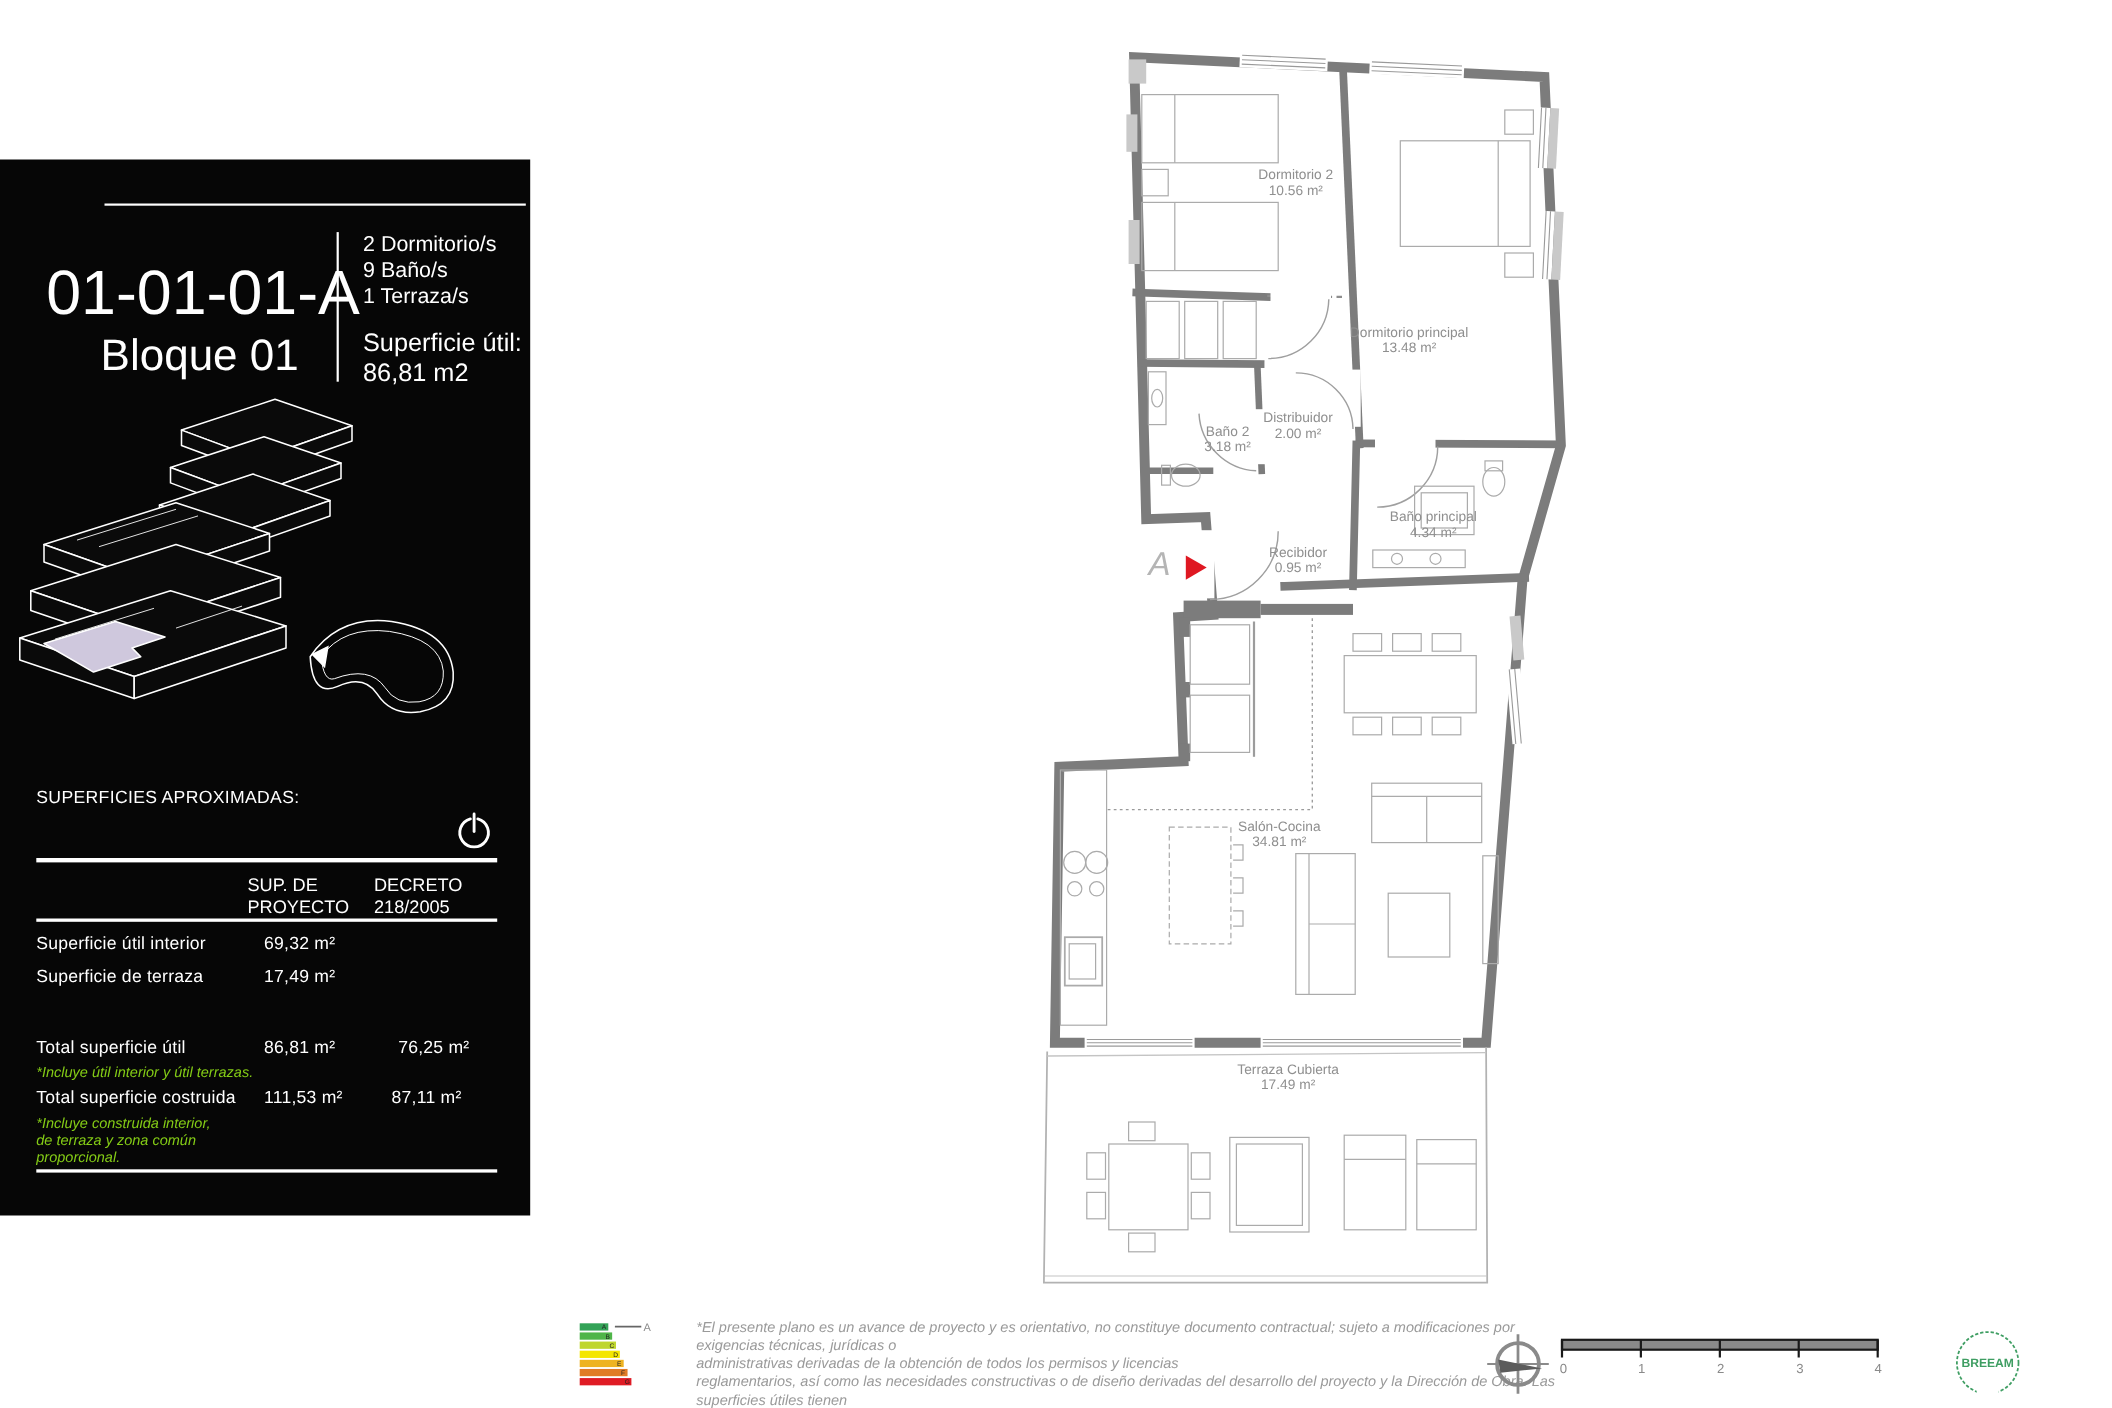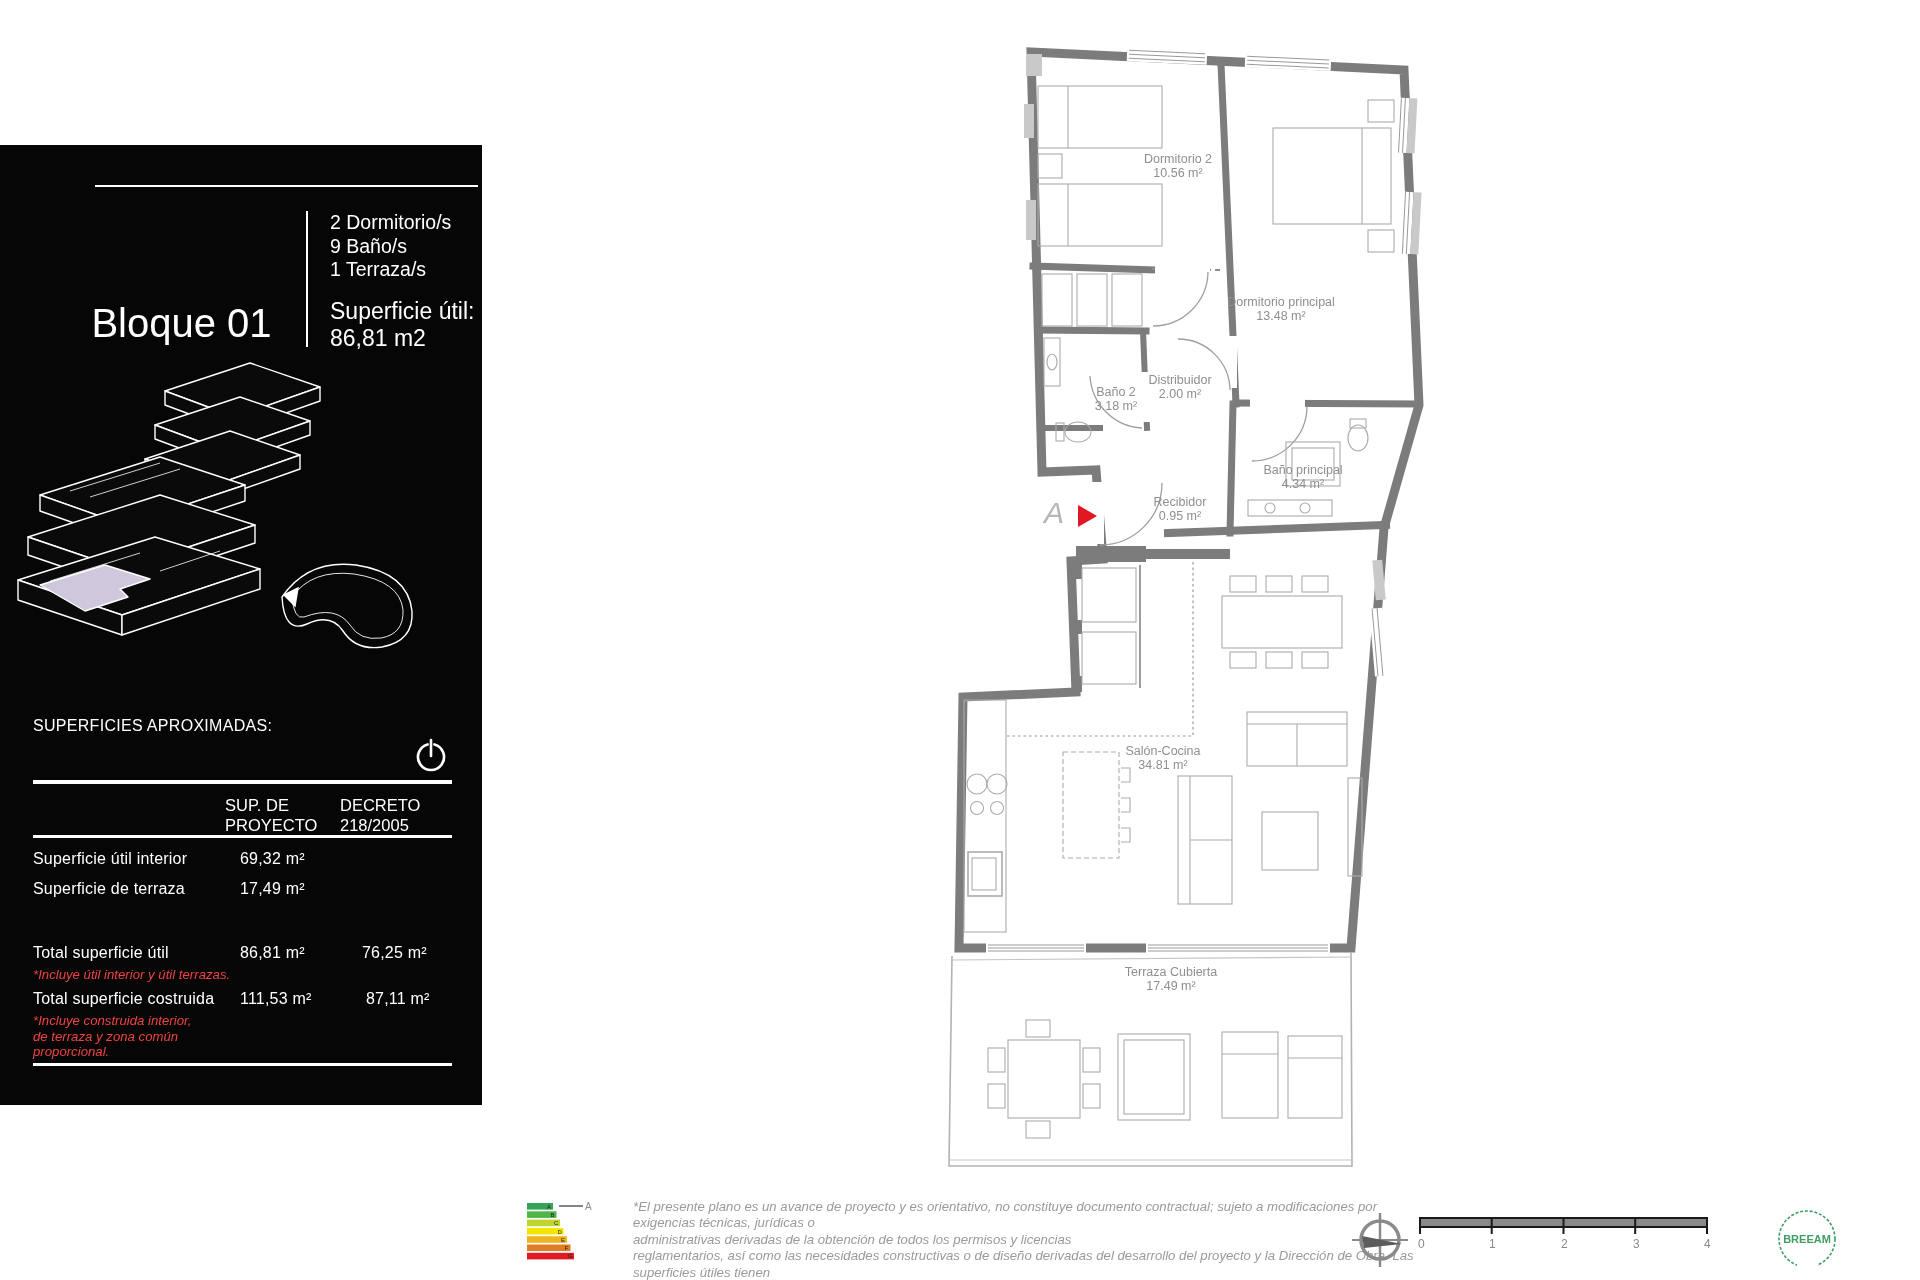--- a/index.html
+++ b/index.html
@@ -3,30 +3,31 @@
 <meta charset="utf-8">
 <style>
   html,body{margin:0;padding:0}
   body{width:1920px;height:1280px;background:#fff;font-family:"Liberation Sans",sans-serif;position:relative;overflow:hidden}
   .abs{position:absolute}
   .panel{left:0;top:145px;width:482px;height:960px;background:#060606;color:#fff}
   .wline{background:#fff;position:absolute}
   .pre{white-space:pre-line}
   .rlabel{position:absolute;transform:translateX(-50%);text-align:center;
           font-size:12.5px;line-height:13.5px;color:#8f8f8f;white-space:nowrap;z-index:5}
-  .note{font-style:italic;font-size:13.2px;line-height:15.5px;color:#ef4444}
+  .note{font-style:italic;font-size:13.2px;line-height:15.5px;color:#84cc16}
   .val{font-size:16px;letter-spacing:.2px}
   svg{display:block}
 </style>
 </head>
 <body>
 
 <div class="abs panel">
   <div class="wline" style="left:95px;top:40px;width:383px;height:2px"></div>
 
+  <div class="abs" style="left:42px;top:88px;font-size:57px;letter-spacing:0px">01-01-01-A</div>
 
   <div class="wline" style="left:306px;top:66px;width:2px;height:136px"></div>
 
   <div class="abs pre" style="left:330px;top:66px;font-size:19.5px;line-height:23.5px">2 Dormitorio/s
 9 Baño/s
 1 Terraza/s</div>
 
   <div class="abs" style="left:80px;top:156px;width:203px;text-align:center;font-size:40px">Bloque 01</div>
 
   <div class="abs pre" style="left:330px;top:153px;font-size:23px;line-height:27px">Superficie útil:
@@ -91,21 +92,21 @@
   <div class="abs val" style="left:33px;top:735px">Superficie de terraza</div>
   <div class="abs val" style="left:240px;top:735px">17,49  m²</div>
 
   <div class="abs val" style="left:33px;top:799px">Total superficie útil</div>
   <div class="abs val" style="left:240px;top:799px">86,81  m²</div>
   <div class="abs val" style="left:362px;top:799px">76,25  m²</div>
   <div class="abs note" style="left:33px;top:822px">*Incluye útil interior y útil terrazas.</div>
 
   <div class="abs val" style="left:33px;top:845px">Total superficie costruida</div>
   <div class="abs val" style="left:240px;top:845px">111,53  m²</div>
-  <div class="abs val" style="left:366px;top:845px">87,11  m²</div>
+  <div class="abs val" style="left:356px;top:845px">87,11  m²</div>
   <div class="abs note pre" style="left:33px;top:868px">*Incluye construida interior,
 de terraza y zona común
 proporcional.</div>
 
   <div class="wline" style="left:33px;top:918px;width:419px;height:3px"></div>
 </div>
 
 <svg class="abs" style="left:920px;top:30px" width="540" height="1150" viewBox="920 30 540 1150">
 
   <path d="M 1031,52 L 1404,70 L 1419,405 L 1384,528 L 1351,948 L 959,948 L 963,697 L 1076,692 L 1071,561 L 1103,559 L 1096,470 L 1042,472 Z" fill="#ffffff" stroke="#7c7c7c" stroke-width="9" stroke-linejoin="miter"></path>

